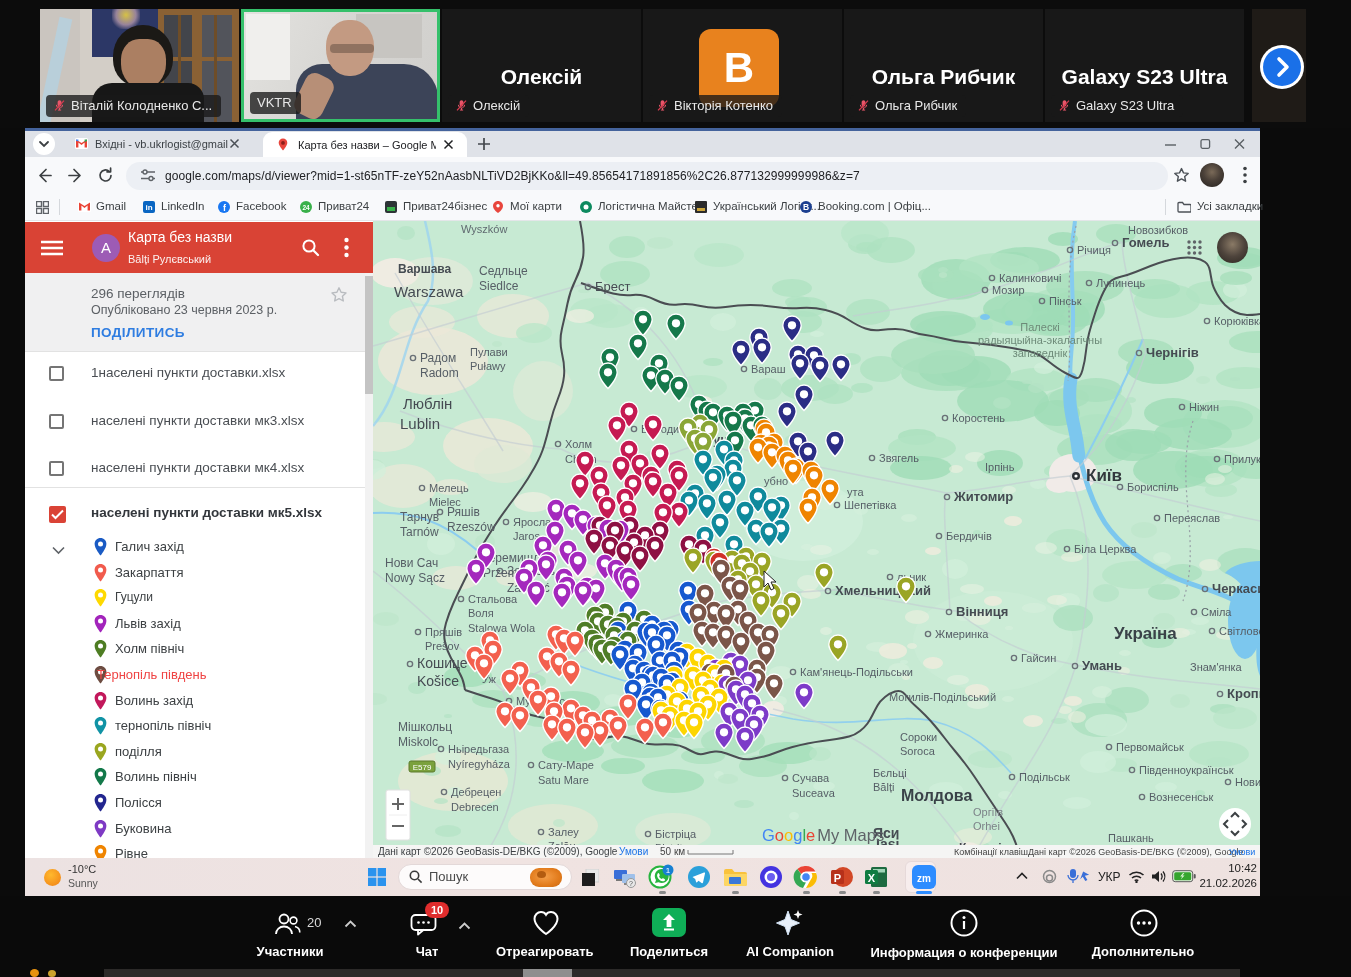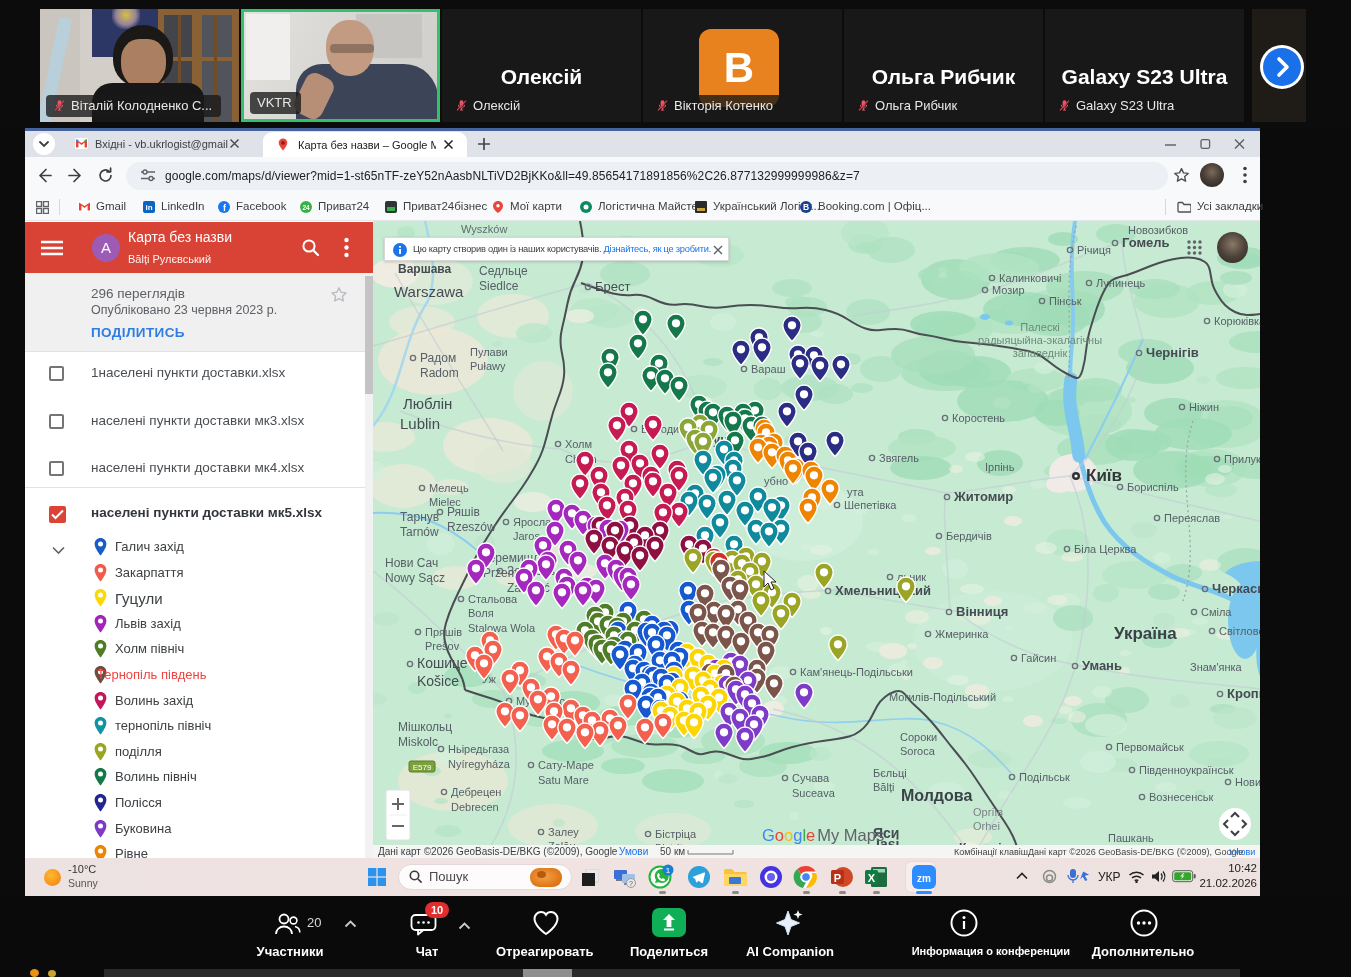--- a/index.html
+++ b/index.html
@@ -277,21 +277,21 @@
 <div class="abs" style="left:90px;top:318px;font-size:13px;color:#3c4043">Галич захід</div>
 <svg class="abs" style="left:68px;top:342px" width="15" height="20">
         <path d="M7.5 1C4.2 1 1.6 3.6 1.6 6.9c0 4.4 5.9 11.6 5.9 11.6s5.9-7.2 5.9-11.6C13.4 3.6 10.8 1 7.5 1z" fill="#f15b4d"></path>
         <circle cx="7.5" cy="7" r="2.5" fill="#fff"></circle>
       </svg>
 <div class="abs" style="left:90px;top:344px;font-size:13px;color:#3c4043">Закарпаття</div>
 <svg class="abs" style="left:68px;top:367px" width="15" height="20">
         <path d="M7.5 1C4.2 1 1.6 3.6 1.6 6.9c0 4.4 5.9 11.6 5.9 11.6s5.9-7.2 5.9-11.6C13.4 3.6 10.8 1 7.5 1z" fill="#fed900"></path>
         <circle cx="7.5" cy="7" r="2.5" fill="#fff"></circle>
       </svg>
-<div class="abs" style="left:90px;top:369px;font-size:15px;color:#3c4043">Гуцули</div>
+<div class="abs" style="left:90px;top:369px;font-size:12px;color:#3c4043">Гуцули</div>
 <svg class="abs" style="left:68px;top:393px" width="15" height="20">
         <path d="M7.5 1C4.2 1 1.6 3.6 1.6 6.9c0 4.4 5.9 11.6 5.9 11.6s5.9-7.2 5.9-11.6C13.4 3.6 10.8 1 7.5 1z" fill="#a224bb"></path>
         <circle cx="7.5" cy="7" r="2.5" fill="#fff"></circle>
       </svg>
 <div class="abs" style="left:90px;top:395px;font-size:13px;color:#3c4043">Львів захід</div>
 <svg class="abs" style="left:68px;top:418px" width="15" height="20">
         <path d="M7.5 1C4.2 1 1.6 3.6 1.6 6.9c0 4.4 5.9 11.6 5.9 11.6s5.9-7.2 5.9-11.6C13.4 3.6 10.8 1 7.5 1z" fill="#4e7d23"></path>
         <circle cx="7.5" cy="7" r="2.5" fill="#fff"></circle>
       </svg>
 <div class="abs" style="left:90px;top:420px;font-size:13px;color:#3c4043">Холм північ</div>
@@ -1128,31 +1128,20 @@
       <text x="5" y="634" font-size="10" fill="#3c4043">Дані карт ©2026 GeoBasis-DE/BKG (©2009), Google</text>
       <text x="246" y="634" font-size="10" fill="#1a73e8">Умови</text>
       <text x="287" y="634" font-size="10" fill="#444">50 км</text>
       <path d="M315 633h45M315 629v4M360 629v4" stroke="#777" stroke-width="1"></path>
       <text x="581" y="634" font-size="9" fill="#444">Комбінації клавіш</text>
       <text x="655" y="634" font-size="9" fill="#444">Дані карт ©2026 GeoBasis-DE/BKG (©2009), Google</text>
       <text x="934" y="634" font-size="10" fill="#444" text-anchor="end"></text>
       <text x="856" y="634" font-size="9" fill="#1a73e8">Умови</text>
       <path d="M391 350 l0 16 4 -4 3 7 3 -1.5 -3 -6.5 5 0 z" fill="#fff" stroke="#222" stroke-width="1"></path>
     </svg>
-<div class="abs" style="left:359px;top:109px;width:345px;height:24px;background:#fff;border:1px solid #d8d8d8;box-shadow:0 1px 3px rgba(0,0,0,.18);font-size:9.3px;letter-spacing:-.25px;color:#3c4043">
-<svg class="abs" style="left:8px;top:5px" width="14" height="14">
-        <circle cx="7" cy="7" r="7" fill="#1a73e8"></circle>
-        <rect x="6.1" y="6" width="1.9" height="5" fill="#fff"></rect>
-        <circle cx="7" cy="3.8" r="1.1" fill="#fff"></circle>
-      </svg>
-<span class="abs" style="left:28px;top:5.5px;white-space:nowrap">Цю карту створив один із наших користувачів. <span style="color:#1a73e8">Дізнайтесь, як це зробити.</span></span>
-<svg class="abs" style="left:328px;top:7px" width="10" height="10">
-        <path d="M1 1l8 8M9 1l-8 8" stroke="#5f6368" stroke-width="1.4"></path>
-      </svg>
-</div>
 <svg class="abs" style="left:1162px;top:112px" width="15" height="15">
       <g fill="#5f6368">
         <circle cx="2" cy="2" r="1.7"></circle>
         <circle cx="7.5" cy="2" r="1.7"></circle>
         <circle cx="13" cy="2" r="1.7"></circle>
         <circle cx="2" cy="7.5" r="1.7"></circle>
         <circle cx="7.5" cy="7.5" r="1.7"></circle>
         <circle cx="13" cy="7.5" r="1.7"></circle>
         <circle cx="2" cy="13" r="1.7"></circle>
         <circle cx="7.5" cy="13" r="1.7"></circle>
@@ -1308,21 +1297,21 @@
 <svg class="abs" style="left:774px;top:13px" width="32" height="28">
       <path d="M14 2l3 8.5L25.5 14 17 17.5 14 26l-3-8.5L2.5 14 11 10.5z" fill="#e8f0fa" stroke="#cfe0f2" stroke-width="1"></path>
       <path d="M24 1l1.2 3.3L28.5 5.5 25.2 6.7 24 10l-1.2-3.3L19.5 5.5 22.8 4.3z" fill="#fff"></path>
     </svg>
 <div class="abs" style="left:730px;top:48px;width:120px;text-align:center;color:#fff;font-size:13px;font-weight:600">AI Companion</div>
 <svg class="abs" style="left:948px;top:13px" width="32" height="32">
       <circle cx="16" cy="14" r="12.5" fill="none" stroke="#fff" stroke-width="2"></circle>
       <rect x="14.9" y="12" width="2.2" height="8" fill="#fff"></rect>
       <circle cx="16" cy="8.5" r="1.5" fill="#fff"></circle>
     </svg>
-<div class="abs" style="left:858px;top:49px;width:212px;text-align:right;color:#fff;font-size:11px;font-weight:600">Информация о конференции</div>
+<div class="abs" style="left:858px;top:49px;width:212px;text-align:center;color:#fff;font-size:13px;font-weight:600">Информация о конференции</div>
 <svg class="abs" style="left:1128px;top:13px" width="32" height="32">
       <circle cx="16" cy="14" r="12.5" fill="none" stroke="#fff" stroke-width="2"></circle>
       <circle cx="10.5" cy="14" r="1.7" fill="#fff"></circle>
       <circle cx="16" cy="14" r="1.7" fill="#fff"></circle>
       <circle cx="21.5" cy="14" r="1.7" fill="#fff"></circle>
     </svg>
 <div class="abs" style="left:1078px;top:48px;width:130px;text-align:center;color:#fff;font-size:13px;font-weight:600">Дополнительно</div>
 </div>
 <div class="abs" style="left:0;top:968px;width:1351px;height:9px;background:#0a0a0a"></div>
 <div class="abs" style="left:104px;top:969px;width:1136px;height:8px;background:#2c2a29"></div>

